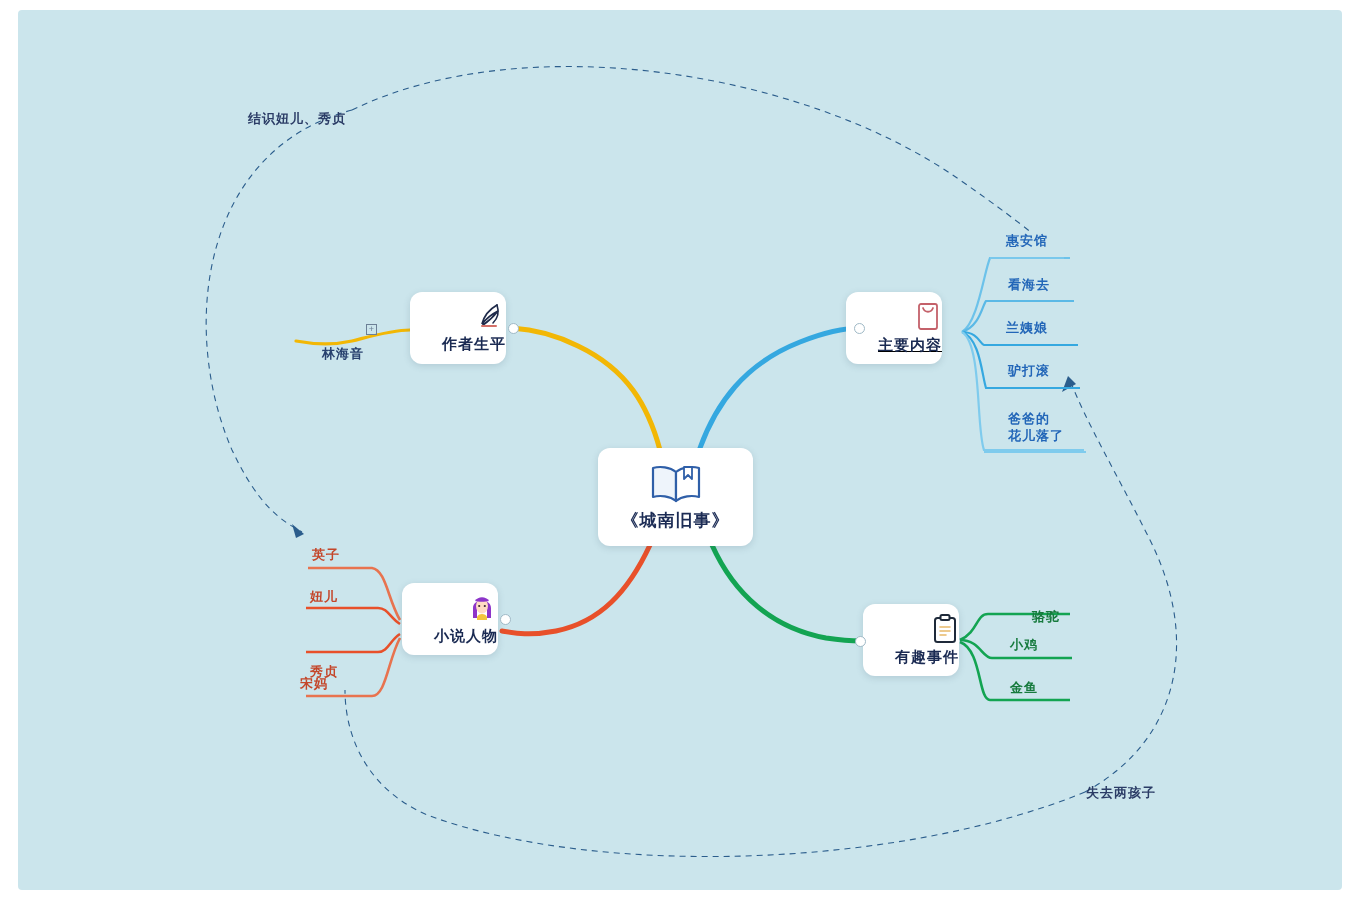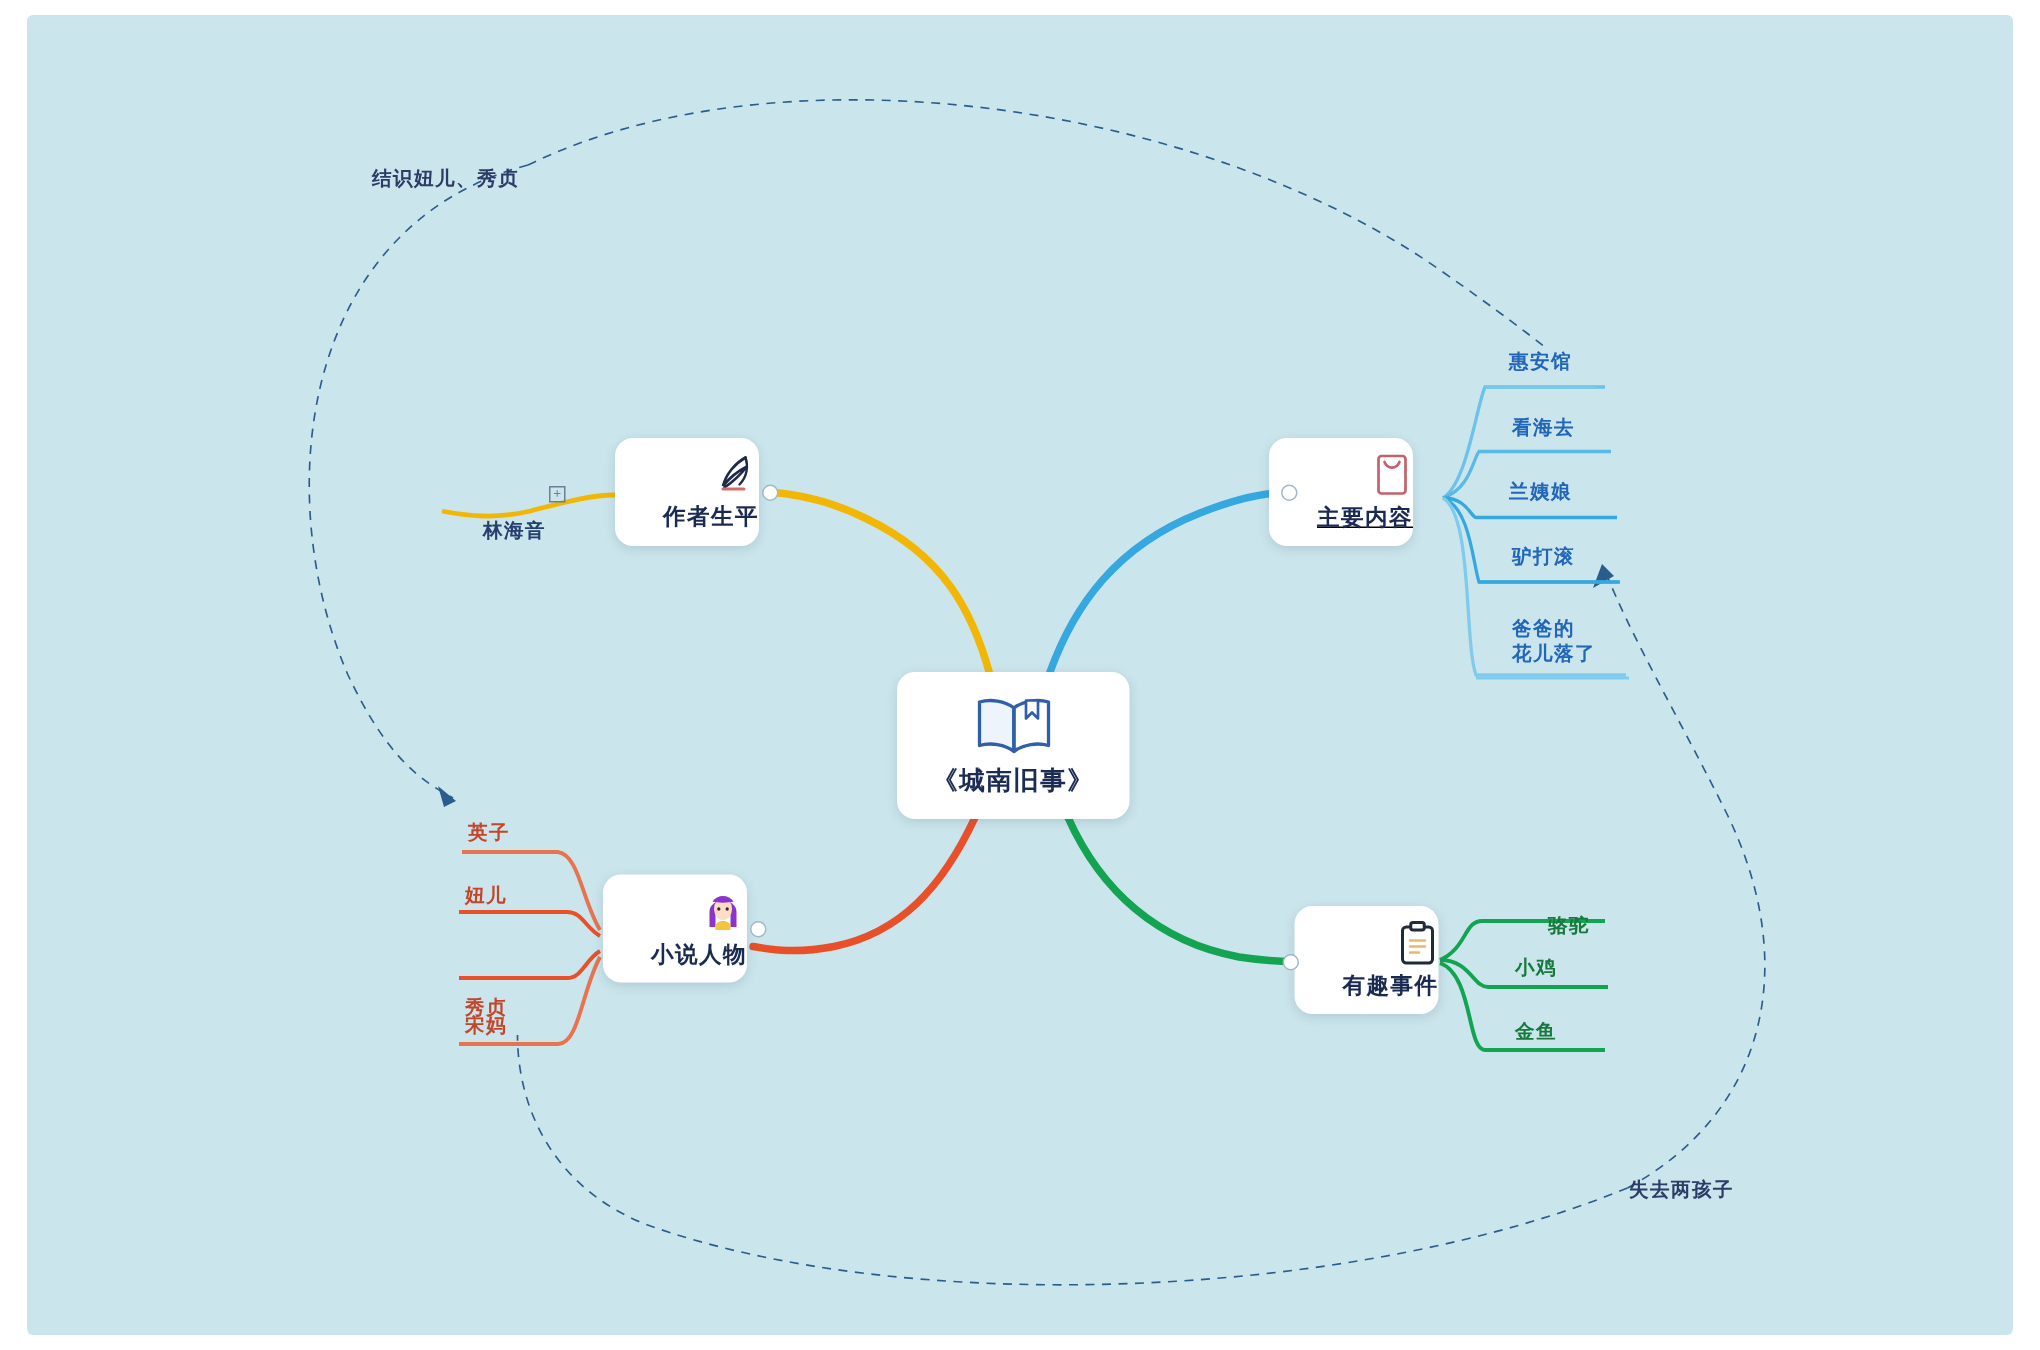--- a/index.html
+++ b/index.html
@@ -245,21 +245,21 @@
   <div class="leaf blue" style="left:1006px; top:319px;">兰姨娘</div>
   <div class="leaf blue" style="left:1008px; top:362px;">驴打滚</div>
   <div class="leaf blue" style="left:1008px; top:410px;">
     <div>爸爸的</div>
     <div>花儿落了</div>
   </div>
 
   <div class="leaf red" style="left:312px; top:546px;text-align:center;">英子</div>
   <div class="leaf red" style="left:310px; top:588px;">妞儿</div>
   <div class="leaf red" style="left:310px; top:631px;margin-top:32px;">秀贞</div>
-  <div class="leaf red" style="left:310px; top:675px;">宋妈</div>
+  <div class="leaf red" style="left:300px; top:675px;">宋妈</div>
 
   <div class="leaf green" style="left:1008px; top:608px;margin-left:24px;">骆驼</div>
   <div class="leaf green" style="left:1010px; top:636px;">小鸡</div>
   <div class="leaf green" style="left:1010px; top:679px;">金鱼</div>
 
   <div class="annotation" style="left:248px; top:110px;">结识妞儿、秀贞</div>
   <div class="annotation" style="left:1086px; top:784px;">失去两孩子</div>
 
 </div>
 

